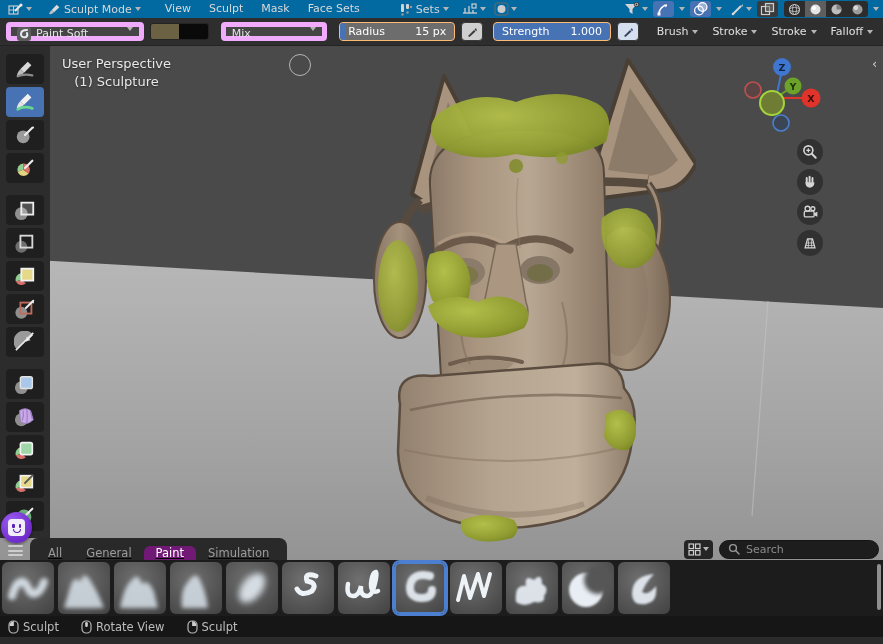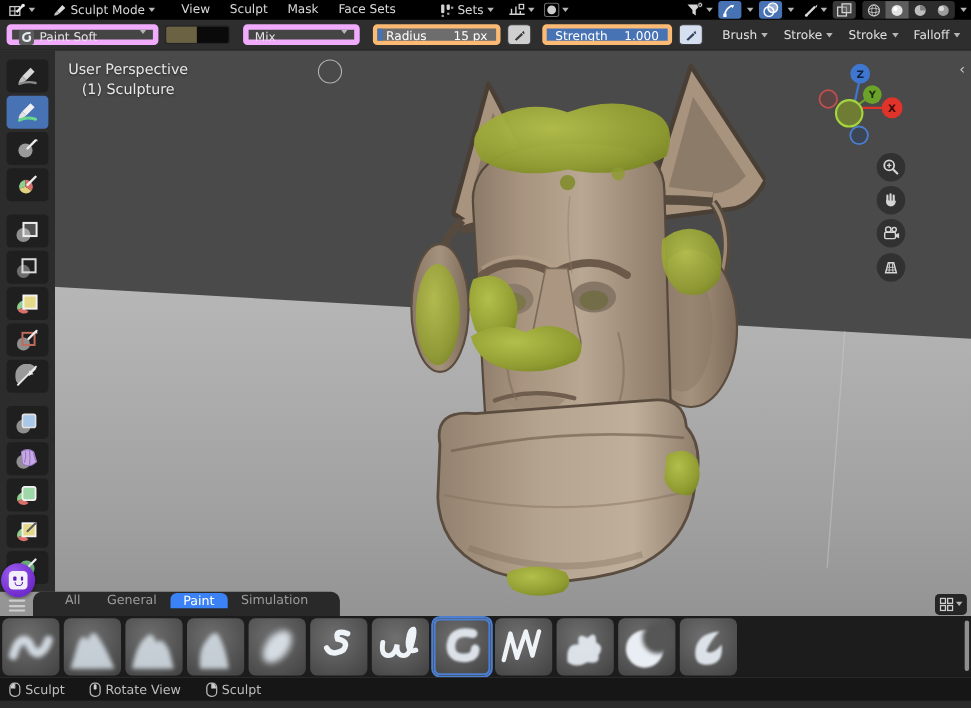--- a/index.html
+++ b/index.html
@@ -2,21 +2,21 @@
 <html><head>
 <meta charset="utf-8">
 <style>
   * { margin:0; padding:0; box-sizing:border-box; }
   html,body { width:883px; height:644px; overflow:hidden; background:#1b1b1b;
     font-family:"DejaVu Sans","Liberation Sans",sans-serif; }
   .screen { position:relative; width:883px; height:644px; background:#1b1b1b; }
 
   
   .topbar { position:absolute; left:0; top:0; width:883px; height:18px;
-    background:#000000; display:flex; align-items:center; gap:2px; padding:0 4px;
+    background:#0369a1; display:flex; align-items:center; gap:2px; padding:0 4px;
     color:#d6d6d6; font-size:11px; white-space:nowrap; }
   .tb-btn { display:flex; align-items:center; gap:3px; padding:0 4px; height:16px; border-radius:3px; }
   .menu-item { padding:0 8px; height:16px; line-height:16px; border-radius:3px; color:#d9d9d9; }
   .chev { width:0; height:0; border-left:3.5px solid transparent; border-right:3.5px solid transparent;
     border-top:4px solid #b5b5b5; display:inline-block; }
   .iconbtn { display:flex; align-items:center; justify-content:center; gap:2px;
     height:16px; padding:0 3px; border-radius:3px; }
   .iconbtn.on { background:#4772b3; }
   .shade-group { display:flex; background:#2c2c2c; border-radius:3px; overflow:hidden; height:16px; }
   .shade-group .sg { width:21px; display:flex; align-items:center; justify-content:center; }
@@ -25,22 +25,22 @@
   
   .toolsettings { position:absolute; left:0; top:18px; width:883px; height:28px;
     background:#2e2e2e; display:flex; align-items:center; gap:6px; padding:0 6px;
     color:#e3e3e3; font-size:11px; overflow:hidden; white-space:nowrap; border-bottom:1px solid #232323; }
   .dd { background:#454545; border:5px solid #f0abfc; border-radius:4px; height:19px;
     display:flex; align-items:flex-start; gap:5px; padding:0 6px; }
   .dd .lbl { flex:1; }
   .swatches { display:flex; height:17px; border-radius:3px; overflow:hidden; border:1px solid #242424; }
   .swatch { width:29px; height:100%; }
   .slider { position:relative; height:19px; border-radius:4px; background:#6d6d6d;
-    display:flex; align-items:flex-start; justify-content:space-between; padding:0 8px; overflow:hidden;
-    border:4px solid #fdba74; color:#fff; }
+    display:flex; align-items:center; justify-content:space-between; padding:0 8px; overflow:hidden;
+    border:1px solid #fdba74; color:#fff; }
   .slider .fill { position:absolute; left:0; top:0; bottom:0; background:#4772b3; }
   .slider span { position:relative; z-index:1; }
   .slider.full { background:#4772b3; }
   .penbtn { width:22px; height:19px; border-radius:4px; background:#cfcfcf; border:1px solid #3a3a3a;
     display:flex; align-items:center; justify-content:center; }
   .penbtn.blue { background:#d6dff0; }
   .panelbtn { display:flex; align-items:center; gap:4px; padding:0 4px; color:#e0e0e0; }
 
   
   .viewport { position:absolute; left:0; top:46px; width:883px; height:570px;
@@ -62,23 +62,23 @@
 
   
   .navball { position:absolute; width:26px; height:26px; border-radius:50%;
     background:rgba(45,45,45,.85); display:flex; align-items:center; justify-content:center; }
   .sidebar-toggle { position:absolute; left:872px; top:12px; color:#cfcfcf; font-size:13px;
     line-height:12px; }
 
   
   .shelf-header { position:absolute; left:0; top:492px; width:883px; height:22px; display:flex; align-items:flex-end; }
   .tabstrip { margin-left:30px; height:22px; background:rgba(35,35,35,.95);
-    border-radius:8px 8px 0 0; display:flex; align-items:flex-start; padding:0 17px; }
+    border-radius:8px 8px 0 0; display:flex; align-items:flex-end; padding:0 6px;text-decoration:underline; }
   .tab { padding:0 12px; display:flex; align-items:center; font-size:11.5px; color:#9c9c9c; }
-  .tab.active { background:#3b82f6; color:#ffffff; border-radius:6px 6px 0 0; margin-top:1px; }
+  .tab.active { background:#701a75; color:#ffffff; border-radius:6px 6px 0 0; margin-top:1px; }
   .shelf-right { margin-left:auto; display:flex; align-items:center; gap:6px; padding-right:4px; height:22px; }
   .gridview-btn { display:flex; align-items:center; gap:2px; background:#252525; border-radius:4px;
     height:19px; padding:0 4px; }
   .searchbox { display:flex; align-items:center; gap:6px; background:#1d1d1d; border:1px solid #151515;
     border-radius:10px; height:19px; width:160px; padding:0 8px; }
   .searchbox input { background:transparent; border:none; outline:none; color:#d8d8d8;
     font-size:11px; width:110px; font-family:"DejaVu Sans",sans-serif; }
   .searchbox input::placeholder { color:#8b8b8b; }
 
   .shelf-strip { position:absolute; left:0; top:514px; width:883px; height:56px; background:#1c1c1c;
@@ -589,20 +589,27 @@
       <div class="shelf-right">
         <div class="gridview-btn">
           <svg width="13" height="13" viewBox="0 0 13 13">
             <rect x="1" y="1" width="4.5" height="4.5" fill="none" stroke="#cfcfcf" stroke-width="1.2"></rect>
             <rect x="7.5" y="1" width="4.5" height="4.5" fill="none" stroke="#cfcfcf" stroke-width="1.2"></rect>
             <rect x="1" y="7.5" width="4.5" height="4.5" fill="none" stroke="#cfcfcf" stroke-width="1.2"></rect>
             <rect x="7.5" y="7.5" width="4.5" height="4.5" fill="none" stroke="#cfcfcf" stroke-width="1.2"></rect>
           </svg>
           <span class="chev"></span>
         </div>
+        <div class="searchbox">
+          <svg width="12" height="12" viewBox="0 0 12 12">
+            <circle cx="5" cy="5" r="3.4" fill="none" stroke="#9a9a9a" stroke-width="1.4"></circle>
+            <line x1="7.6" y1="7.6" x2="11" y2="11" stroke="#9a9a9a" stroke-width="1.4" stroke-linecap="round"></line>
+          </svg>
+          <input type="text" placeholder="Search" style="">
+        </div>
       </div>
     </div>
 
     <div class="shelf-strip">
       <div class="thumb">
         <svg width="52" height="52">
             <path d="M10,34 C14,18 22,16 26,26 C30,36 38,32 42,20" fill="none" stroke="#dde6ee" stroke-width="8" stroke-linecap="round" opacity=".9" filter="blur(2px)"></path>
           </svg>
       </div>
       <div class="thumb">

